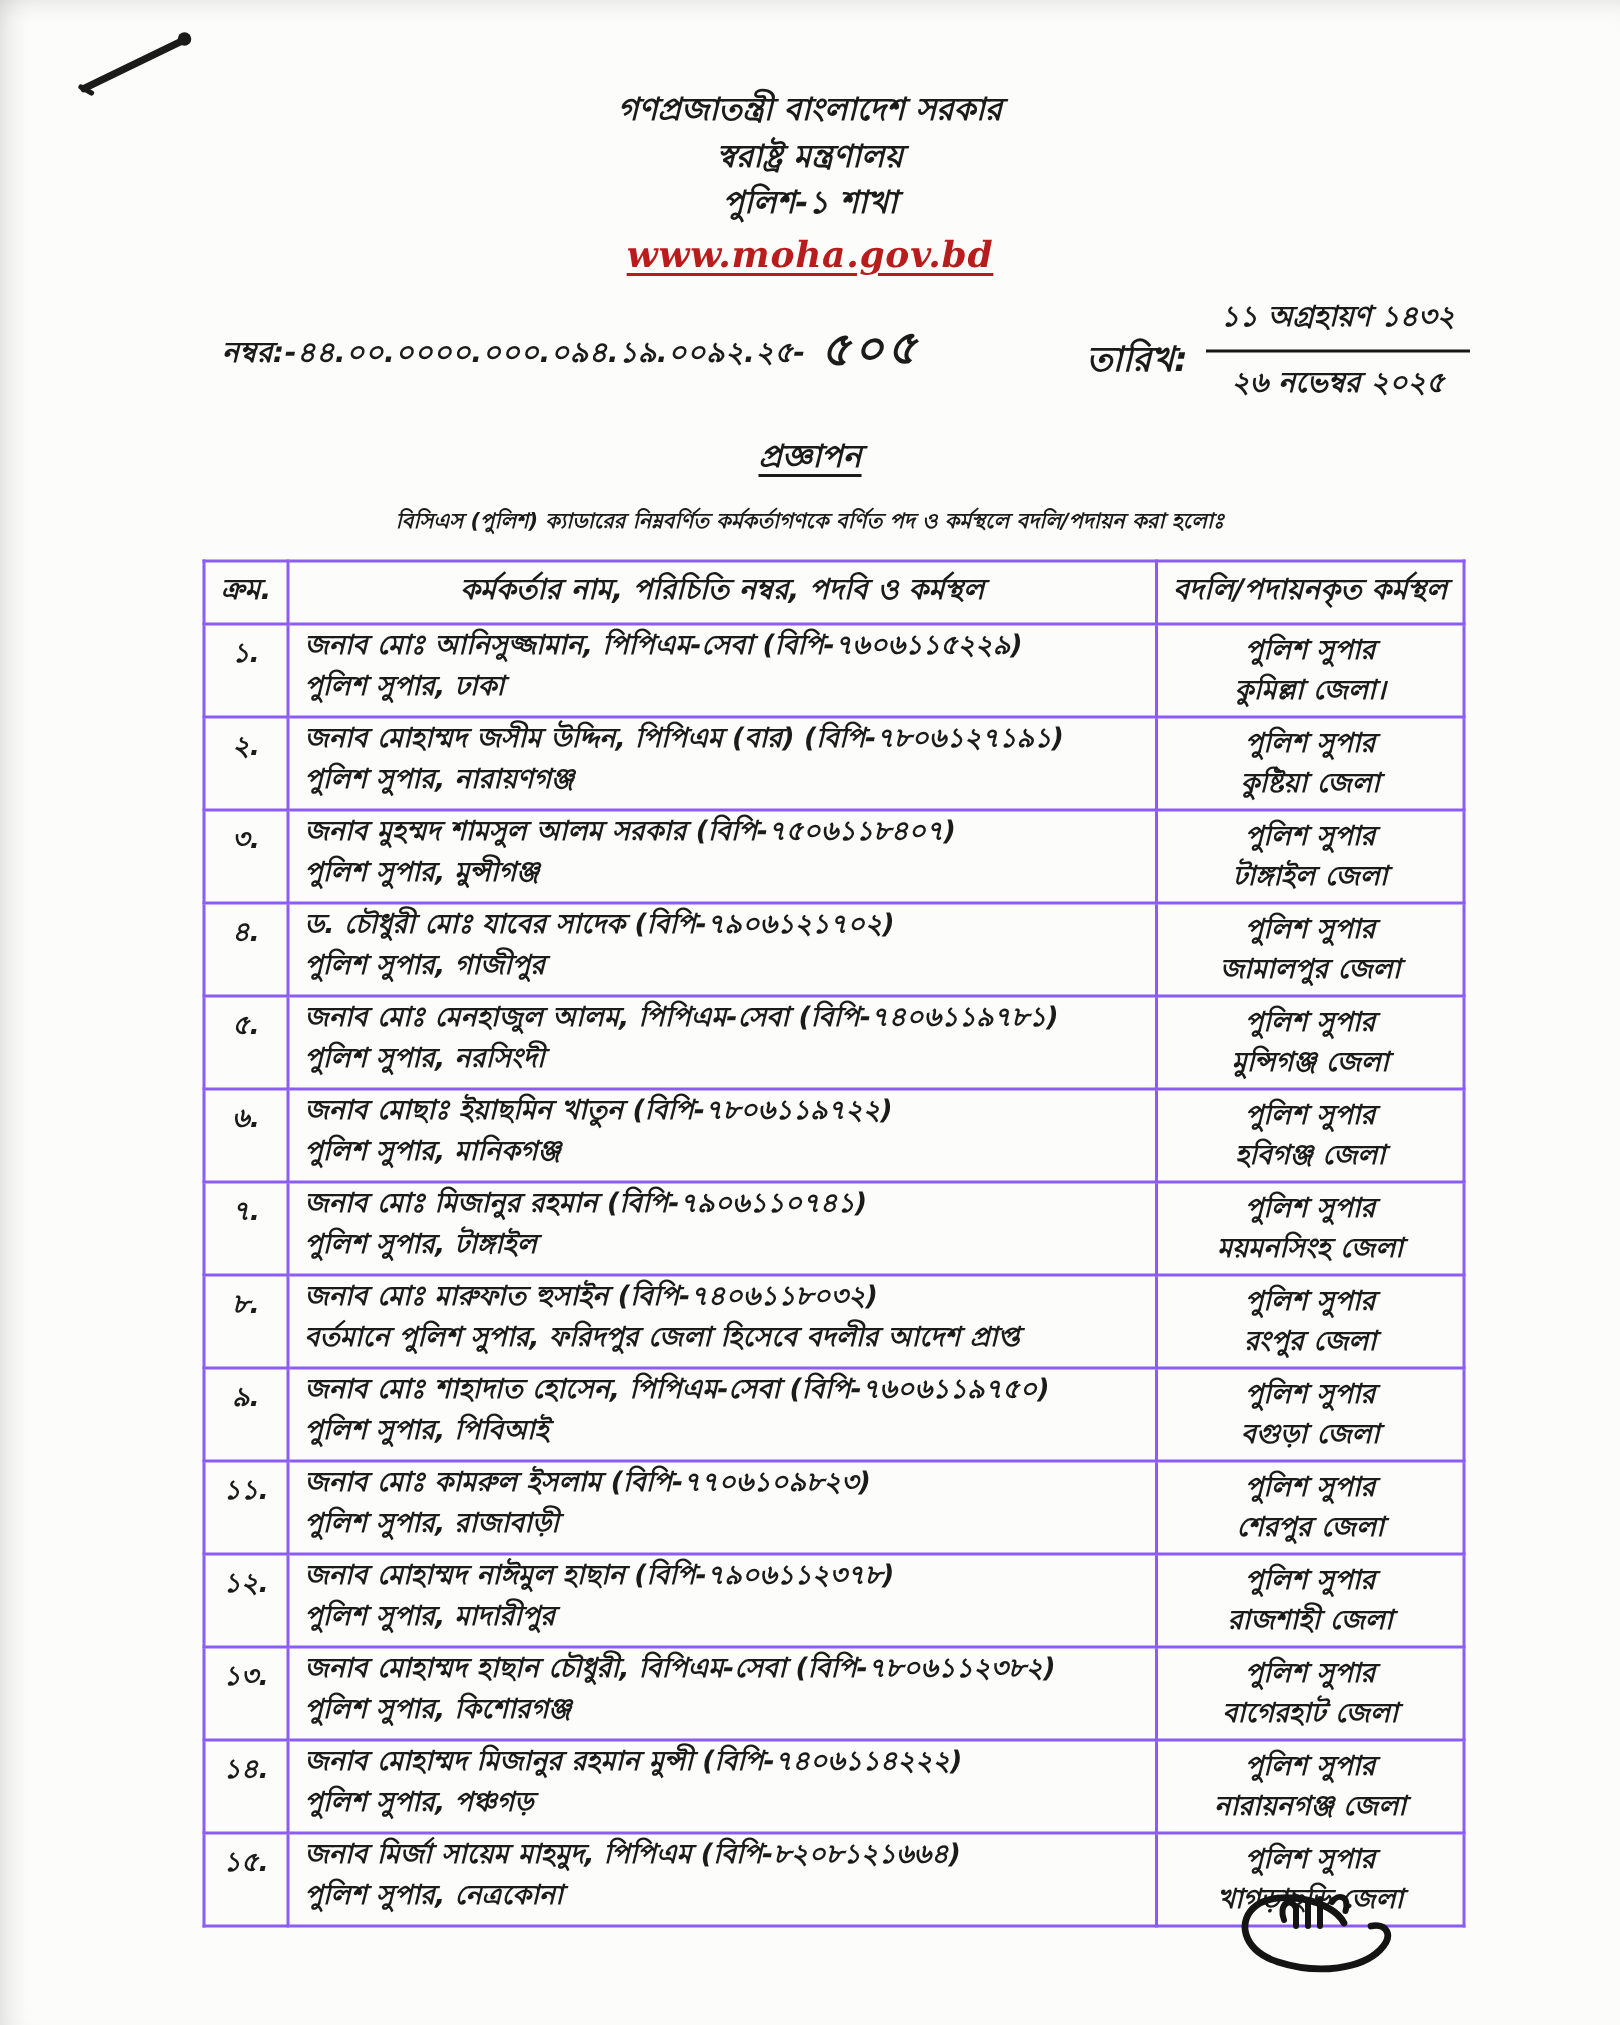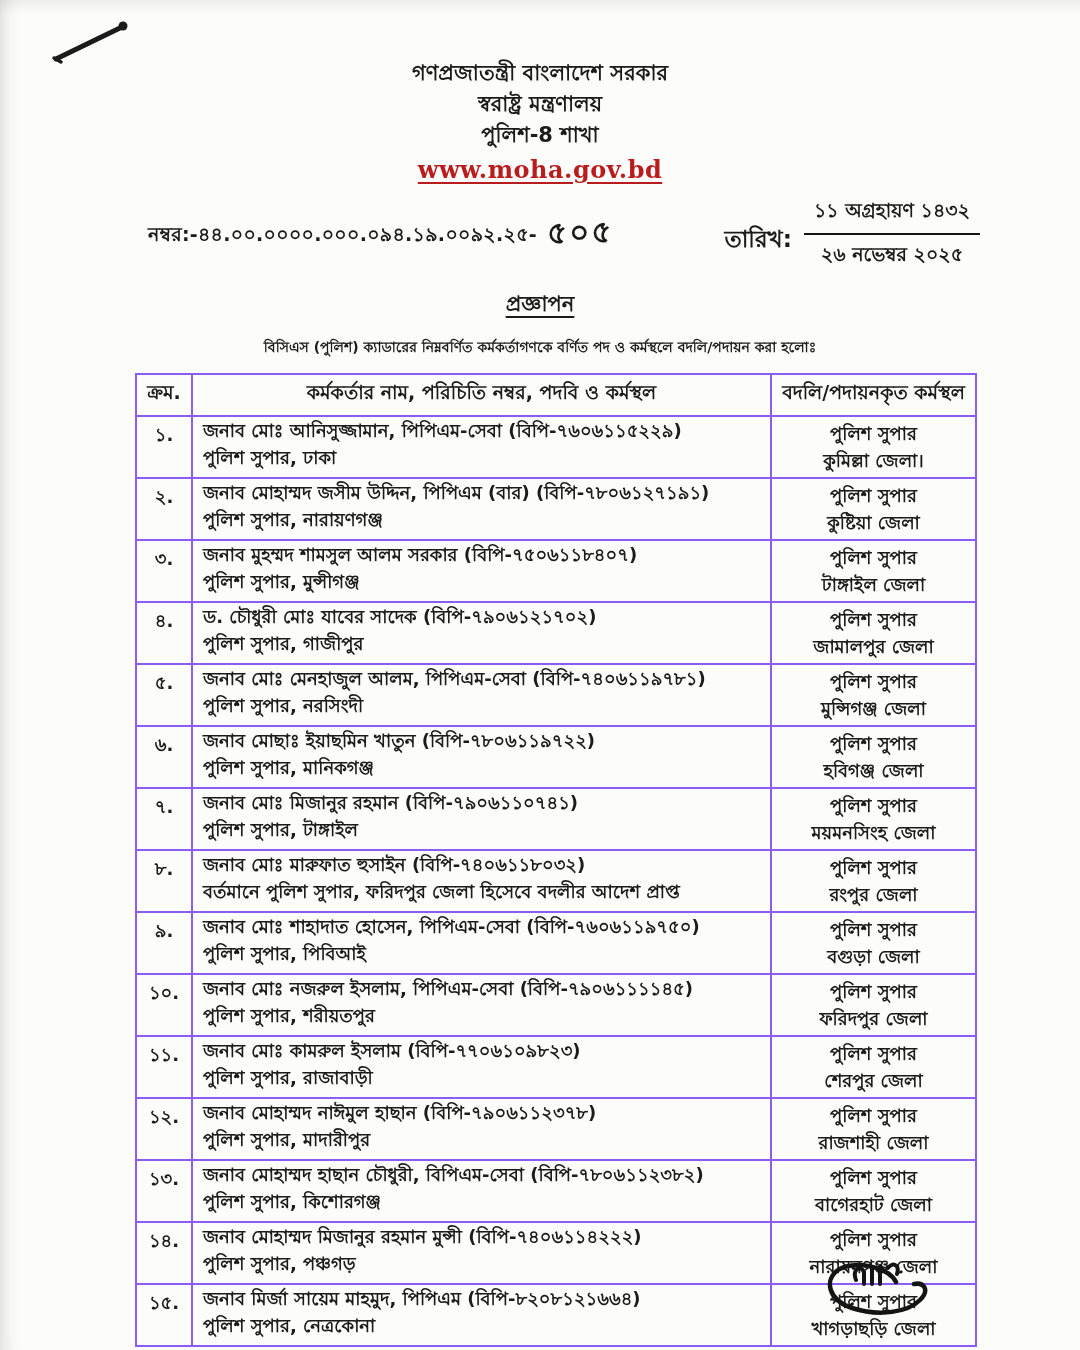--- a/index.html
+++ b/index.html
@@ -9,20 +9,21 @@
     font-family: "DejaVu Sans", "Liberation Sans", sans-serif;
     color: #1b1b1b;
     overflow: hidden;
   }
   .page {
     position: relative;
     width: 1080px; height: 1350px;
     background: #fcfcfa;
     box-shadow: inset 18px 0 22px -18px rgba(0,0,0,.18), inset 0 14px 18px -14px rgba(0,0,0,.12);
     box-sizing: border-box;
+    font-style: italic;
   }
   .pen-tick { position: absolute; left: 42px; top: 8px; }
 
   .doc-header { text-align: center; padding-top: 58px; }
   .doc-header .h-line { font-size: 21px; font-weight: bold; line-height: 31px; }
   .website {
     display: inline-block;
     margin-top: 4px;
     font-family: "DejaVu Serif", "Liberation Serif", serif;
     font-size: 24px; font-weight: bold;
@@ -88,21 +89,21 @@
 
   <svg class="pen-tick" width="100" height="62" viewBox="0 0 100 62">
     <path d="M 12 50 l 7 4" stroke="#1b1b1b" stroke-width="3.5" fill="none" stroke-linecap="round"></path>
     <path d="M 14 51 L 80 19" stroke="#1b1b1b" stroke-width="5" fill="none" stroke-linecap="round"></path>
     <circle cx="81" cy="18" r="4.5" fill="#1b1b1b"></circle>
   </svg>
 
   <div class="doc-header">
     <div class="h-line">গণপ্রজাতন্ত্রী বাংলাদেশ সরকার</div>
     <div class="h-line">স্বরাষ্ট্র মন্ত্রণালয়</div>
-    <div class="h-line">পুলিশ-8 শাখা</div>
+    <div class="h-line">পুলিশ-১ শাখা</div>
     <div>
       <span class="website">www.moha.gov.bd</span>
     </div>
   </div>
 
   <div class="ref-row">
     <div class="memo-no">
       <span>নম্বর:-৪৪.০০.০০০০.০০০.০৯৪.১৯.০০৯২.২৫-</span><span class="handwritten-no">৫০৫</span>
     </div>
     <div class="date-block">
@@ -233,31 +234,20 @@
     <td class="cell-officer">
       <div class="l1">জনাব মোঃ শাহাদাত হোসেন, পিপিএম-সেবা (বিপি-৭৬০৬১১৯৭৫০)</div>
       <div class="l2">পুলিশ সুপার, পিবিআই</div>
     </td>
     <td class="cell-posting">
       <div class="l1">পুলিশ সুপার</div>
       <div class="l2">বগুড়া জেলা</div>
     </td>
   </tr>
 
-  <tr>
-    <td class="cell-serial">১০.</td>
-    <td class="cell-officer">
-      <div class="l1">জনাব মোঃ নজরুল ইসলাম, পিপিএম-সেবা (বিপি-৭৯০৬১১১১৪৫)</div>
-      <div class="l2">পুলিশ সুপার, শরীয়তপুর</div>
-    </td>
-    <td class="cell-posting">
-      <div class="l1">পুলিশ সুপার</div>
-      <div class="l2">ফরিদপুর জেলা</div>
-    </td>
-  </tr>
 
   <tr>
     <td class="cell-serial">১১.</td>
     <td class="cell-officer">
       <div class="l1">জনাব মোঃ কামরুল ইসলাম (বিপি-৭৭০৬১০৯৮২৩)</div>
       <div class="l2">পুলিশ সুপার, রাজাবাড়ী</div>
     </td>
     <td class="cell-posting">
       <div class="l1">পুলিশ সুপার</div>
       <div class="l2">শেরপুর জেলা</div>

